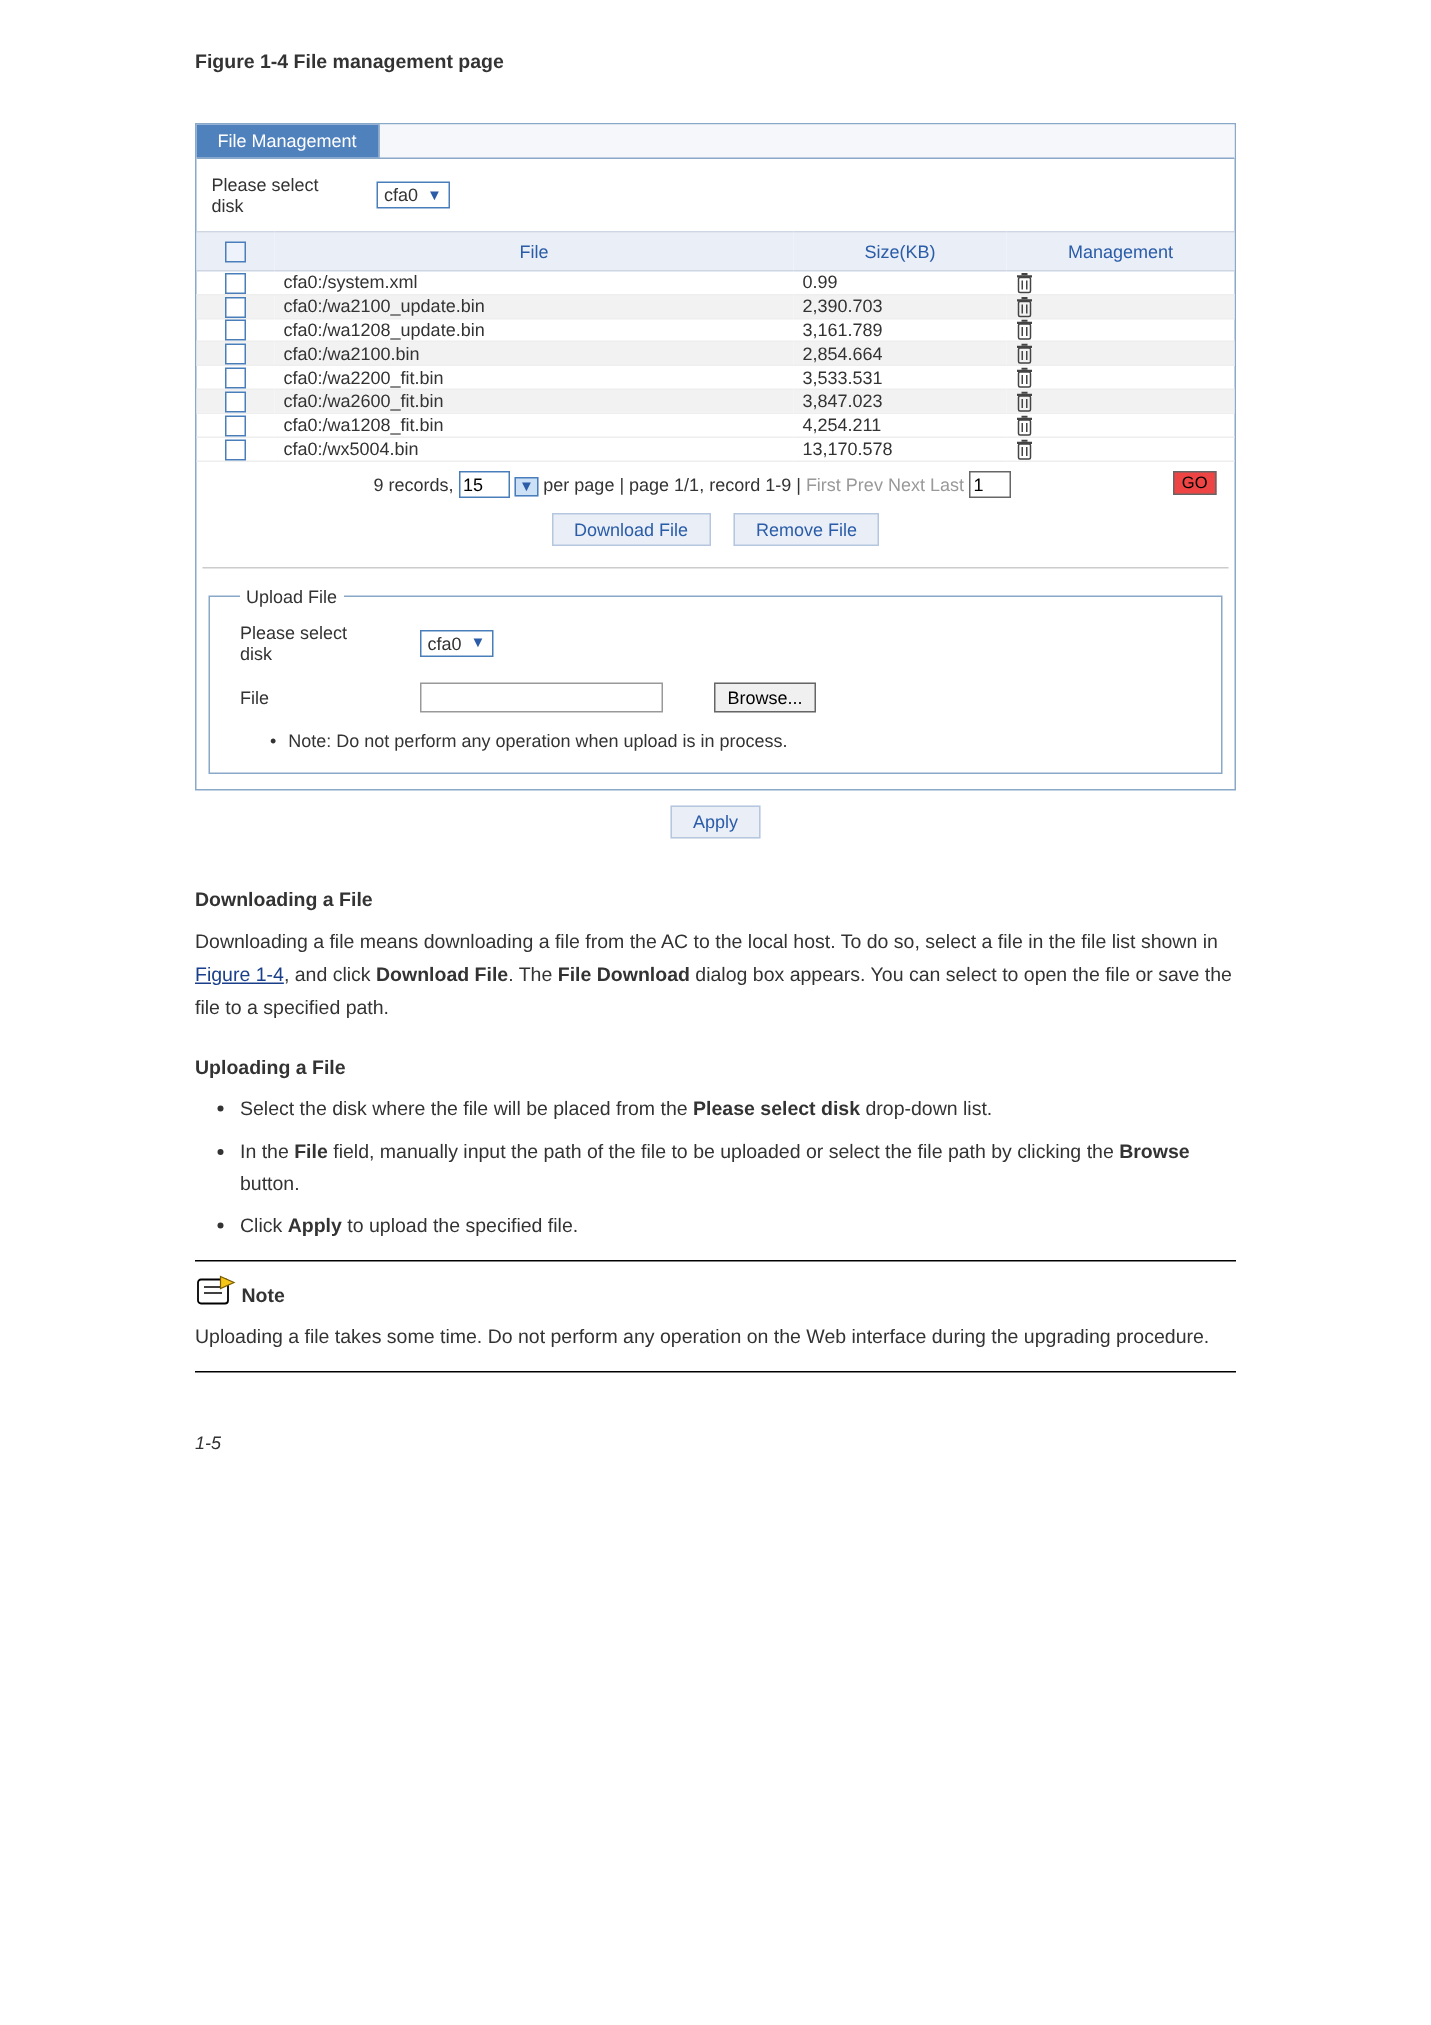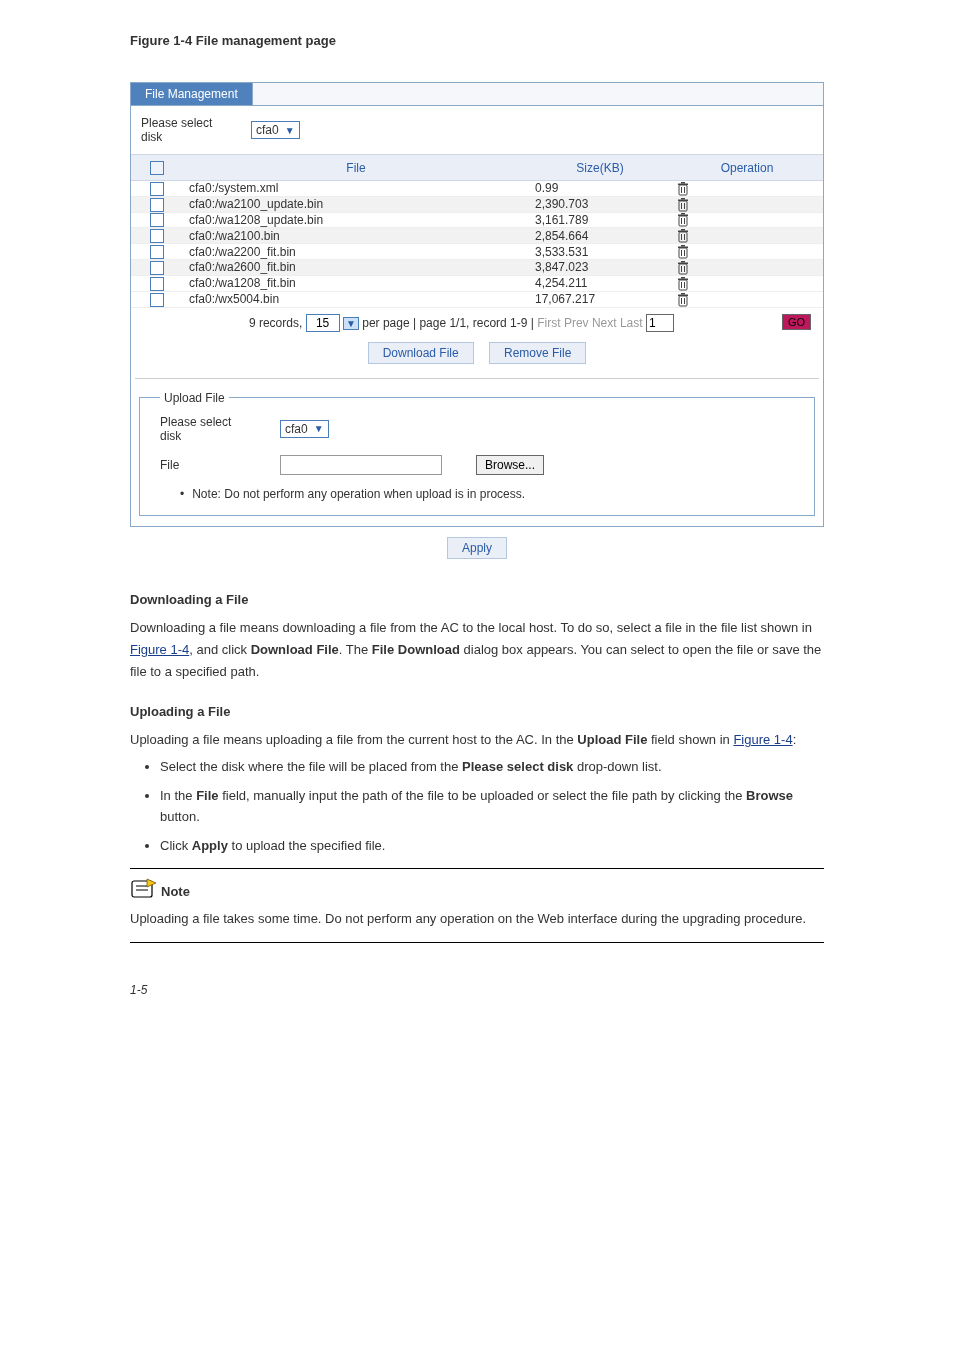--- a/index.html
+++ b/index.html
@@ -84,35 +84,35 @@
   }
   .pager {
     text-align:center;
     padding: 6px 10px 4px;
     font-size:12px;
   }
   .pager input.pp {
     width:28px;
     border:1px solid #4a7ebb;
     font-size:12px;
-    text-align:center;
+    text-align:left;
     padding:1px 2px;
   }
   .pager .navlinks {
     color:#999;
   }
   .pager input.pagenum {
     width:22px;
     border:1px solid #666;
     font-size:12px;
     padding:1px 2px;
   }
   .pager .go-btn {
     border:1px solid #666;
-    background:#be185d;
+    background:#ef4444;
     font-size:11px;
     padding:1px 5px;
     float:right;
     margin-right:2px;
   }
   .actions {
     text-align:center;
     padding: 6px 0 14px;
   }
   .btn-flat {
@@ -227,21 +227,21 @@
         <span style="color:#2a5ca8;margin-left:6px;font-size:10px;">▼</span>
       </span>
     </div>
 
     <table class="filetable">
       <thead>
         <tr>
           <th style="width:40px;"><span class="chk head"></span></th>
           <th>File</th>
           <th style="width:130px;">Size(KB)</th>
-          <th style="width:140px;">Operation</th>
+          <th style="width:140px;">Management</th>
         </tr>
       </thead>
       <tbody id="file-rows">
             <tr>
               <td style="text-align:center;"><span class="chk"></span></td>
               <td>cfa0:/system.xml</td>
               <td>0.99</td>
               <td><span class="trash"><svg viewBox="0 0 12 14" width="12" height="14">
                     <rect x="2" y="3" width="8" height="10" rx="1" fill="none" stroke="#444" stroke-width="1"></rect>
                     <line x1="4.5" y1="5" x2="4.5" y2="11" stroke="#444" stroke-width="1"></line>
@@ -318,21 +318,21 @@
                     <rect x="2" y="3" width="8" height="10" rx="1" fill="none" stroke="#444" stroke-width="1"></rect>
                     <line x1="4.5" y1="5" x2="4.5" y2="11" stroke="#444" stroke-width="1"></line>
                     <line x1="7.5" y1="5" x2="7.5" y2="11" stroke="#444" stroke-width="1"></line>
                     <rect x="1" y="1.5" width="10" height="1.5" fill="#444"></rect>
                     <rect x="4" y="0" width="4" height="1.5" fill="#444"></rect>
                   </svg></span></td>
             </tr>
             <tr>
               <td style="text-align:center;"><span class="chk"></span></td>
               <td>cfa0:/wx5004.bin</td>
-              <td>17,067.217</td>
+              <td>13,170.578</td>
               <td><span class="trash"><svg viewBox="0 0 12 14" width="12" height="14">
                     <rect x="2" y="3" width="8" height="10" rx="1" fill="none" stroke="#444" stroke-width="1"></rect>
                     <line x1="4.5" y1="5" x2="4.5" y2="11" stroke="#444" stroke-width="1"></line>
                     <line x1="7.5" y1="5" x2="7.5" y2="11" stroke="#444" stroke-width="1"></line>
                     <rect x="1" y="1.5" width="10" height="1.5" fill="#444"></rect>
                     <rect x="4" y="0" width="4" height="1.5" fill="#444"></rect>
                   </svg></span></td>
             </tr>
           </tbody>
     </table>
@@ -377,23 +377,20 @@
   </div>
 </div>
 
 <div class="doc-text">
   <p class="bold">Downloading a File</p>
   <p>
     <span>Downloading a file means downloading a file from the AC to the local host. To do so, select a file in the file list shown in </span><a href="#" class="link">Figure 1-4</a><span>, and click </span><span class="bold">Download File</span><span>. The </span><span class="bold">File Download</span><span> dialog box appears. You can select to open the file or save the file to a specified path.</span>
   </p>
 
   <p class="bold" style="margin-top:18px;">Uploading a File</p>
-  <p>
-    <span>Uploading a file means uploading a file from the current host to the AC. In the </span><span class="bold">Upload File</span><span> field shown in </span><a href="#" class="link">Figure 1-4</a><span>:</span>
-  </p>
   <ul class="bullets">
     <li><span>Select the disk where the file will be placed from the </span><span class="bold">Please select disk</span><span> drop-down list.</span></li>
     <li><span>In the </span><span class="bold">File</span><span> field, manually input the path of the file to be uploaded or select the file path by clicking the </span><span class="bold">Browse</span><span> button.</span></li>
     <li><span>Click </span><span class="bold">Apply</span><span> to upload the specified file.</span></li>
   </ul>
 </div>
 
 <hr class="sep">
 <div class="note-block">
   <svg class="note-icon" viewBox="0 0 28 22">

